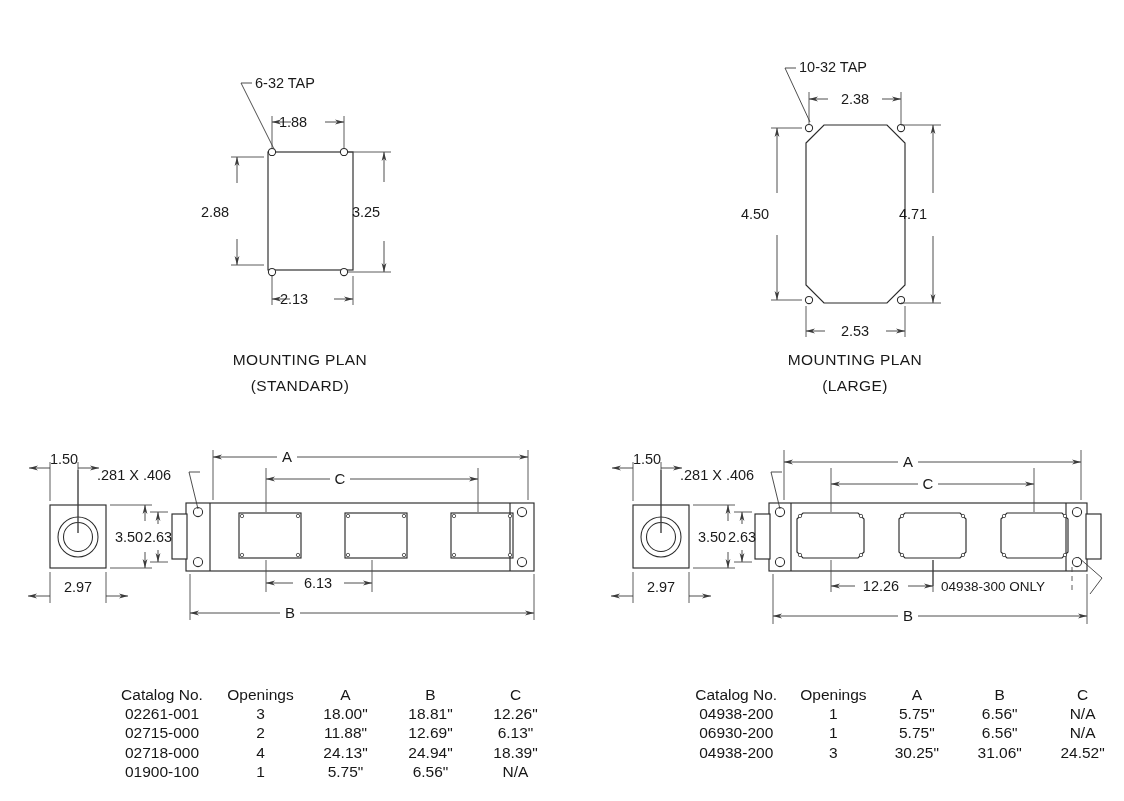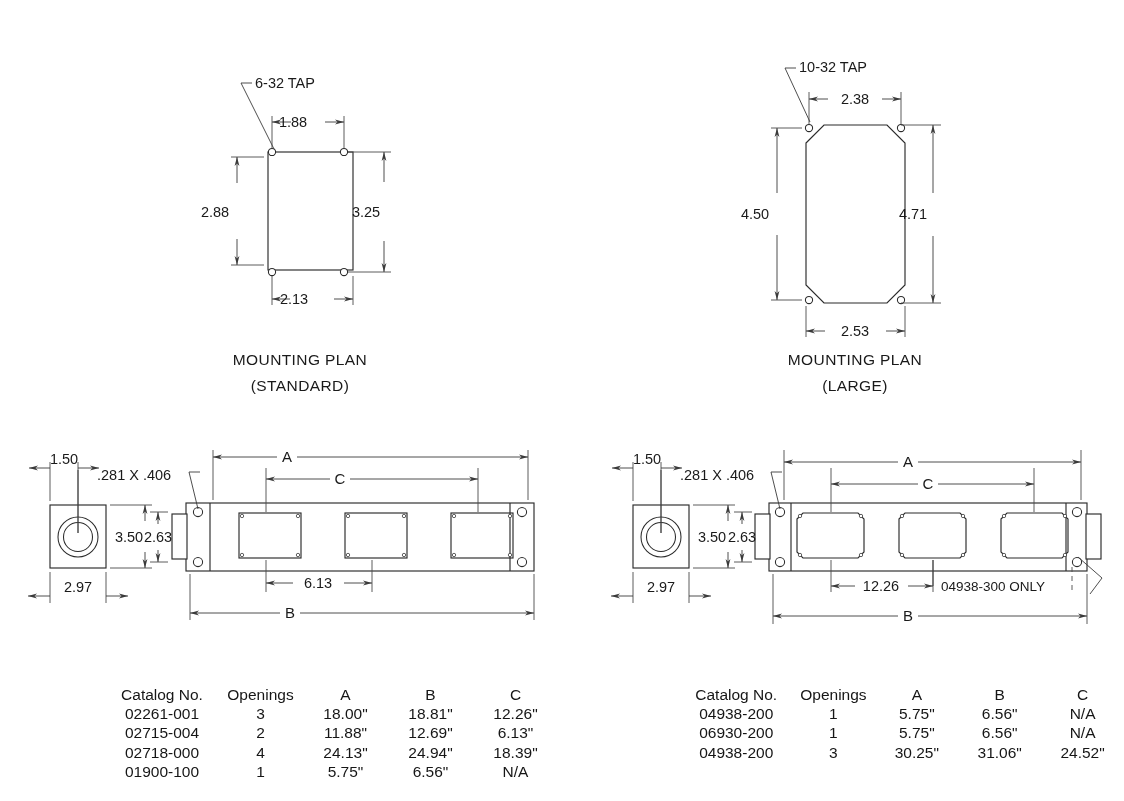--- a/index.html
+++ b/index.html
@@ -408,21 +408,21 @@
     </thead>
     <tbody>
       <tr>
         <td>02261-001</td>
         <td class="ctr-open">3</td>
         <td>18.00"</td>
         <td>18.81"</td>
         <td>12.26"</td>
       </tr>
       <tr>
-        <td>02715-004</td>
+        <td>02715-000</td>
         <td class="ctr-open">2</td>
         <td>11.88"</td>
         <td>12.69"</td>
         <td>6.13"</td>
       </tr>
       <tr>
         <td>02718-000</td>
         <td class="ctr-open">4</td>
         <td>24.13"</td>
         <td>24.94"</td>

